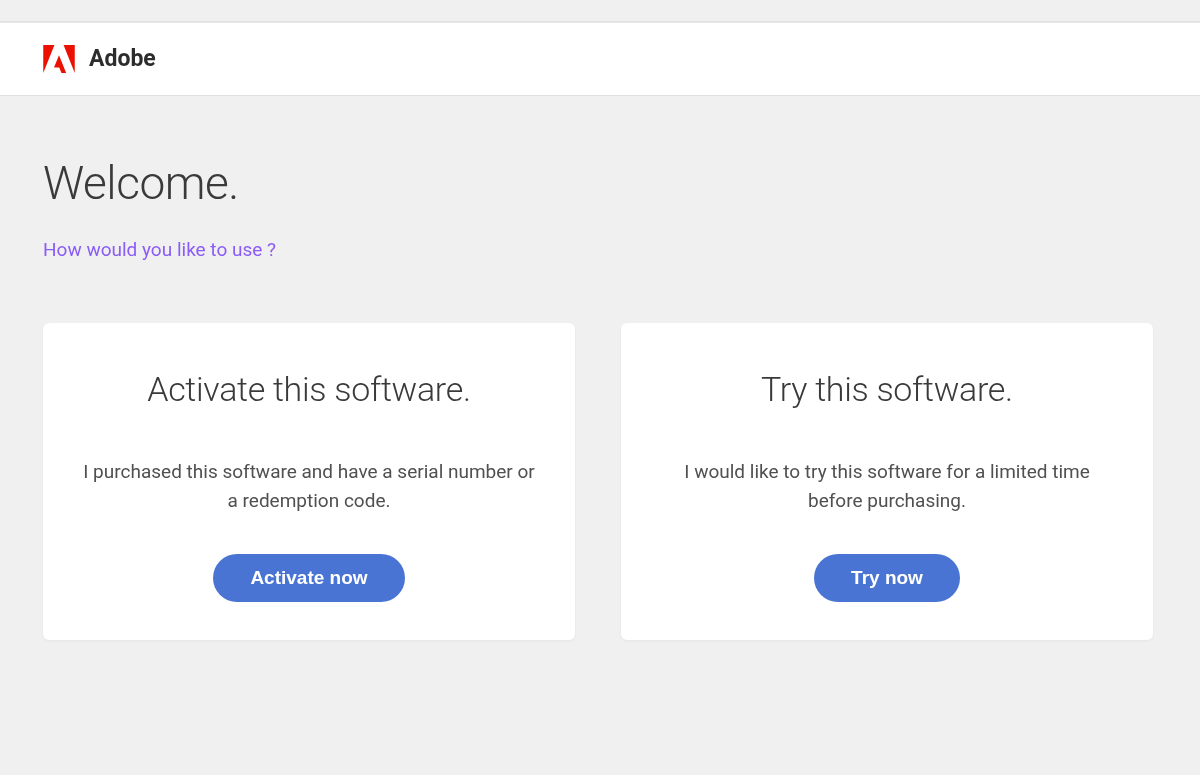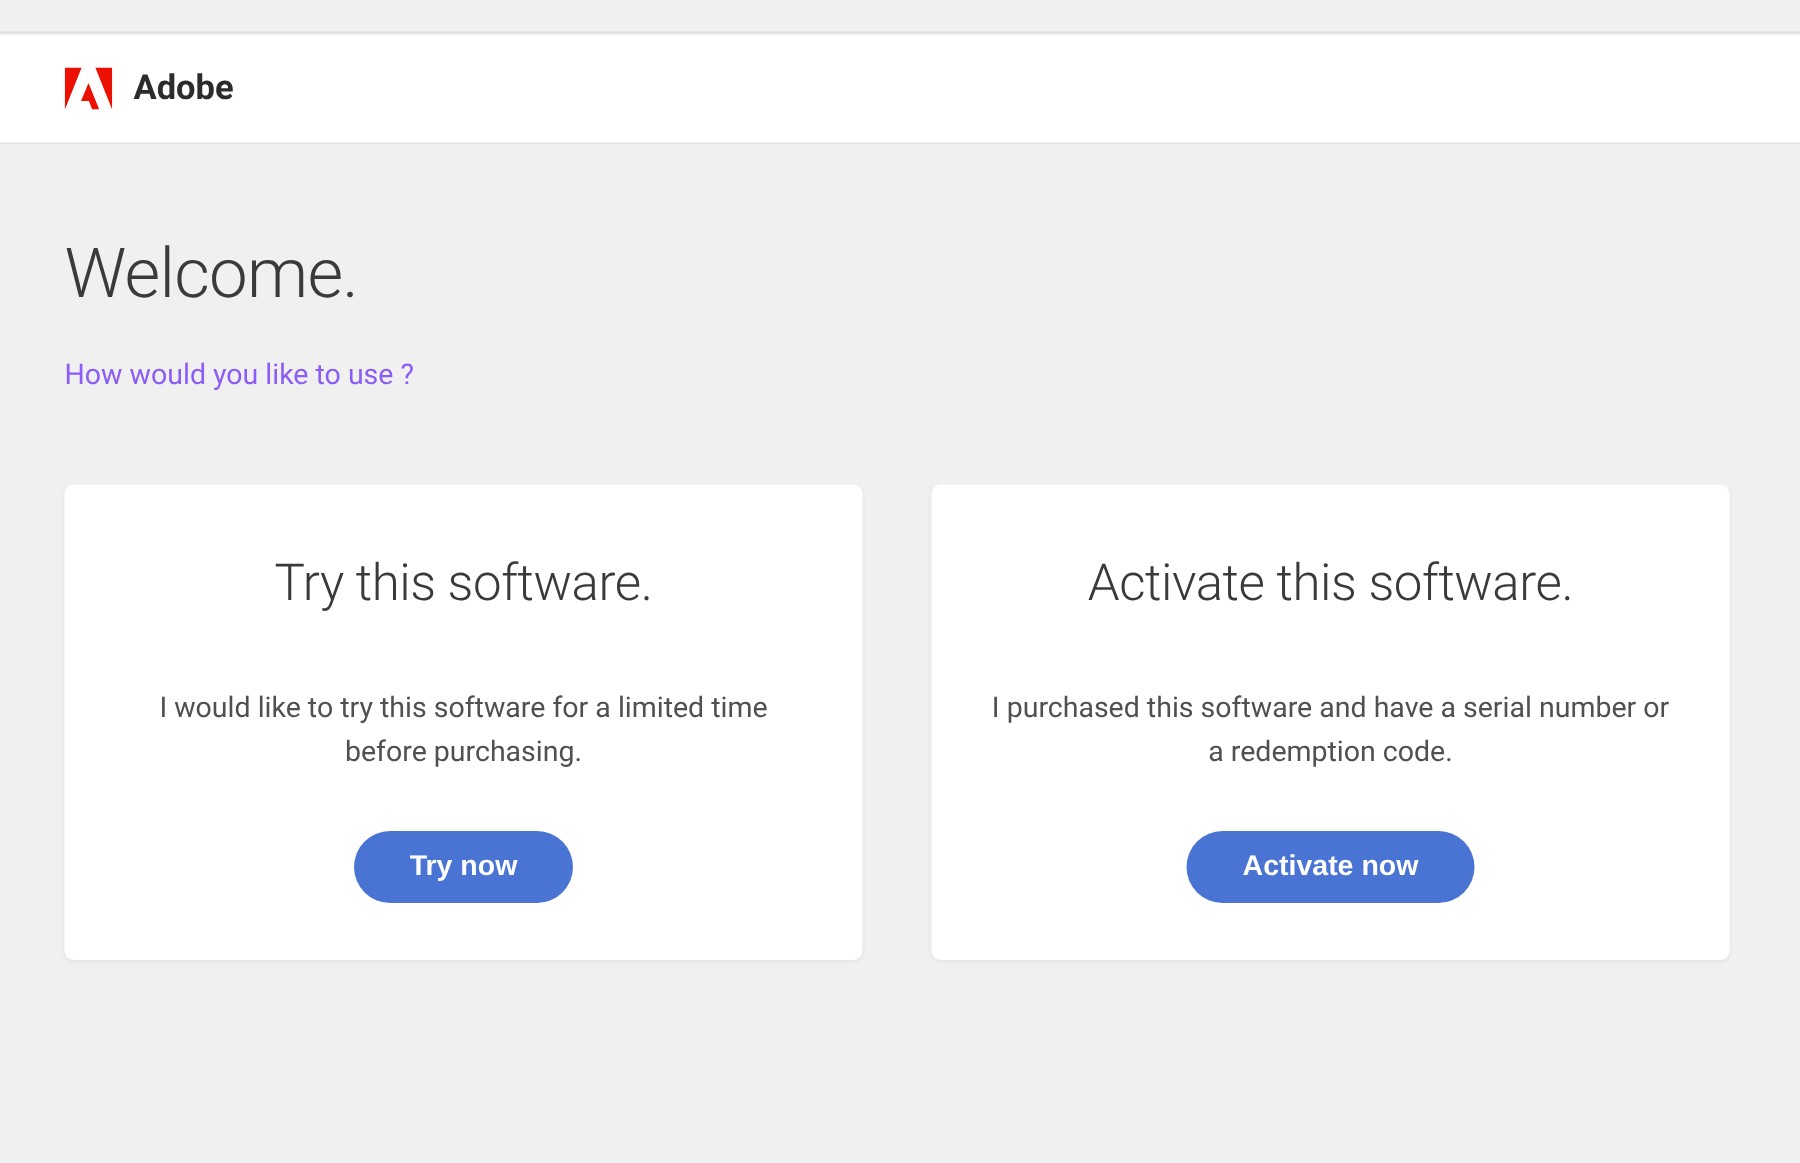--- a/index.html
+++ b/index.html
@@ -115,25 +115,25 @@
   </div>
 </div>
 
 <div class="main">
   <h1 class="welcome-title">Welcome.</h1>
   <p class="welcome-subtitle">How would you like to use ?</p>
 
   <div class="cards">
 
     <div class="card">
+      <h2 class="card-title">Activate this software.</h2>
+      <p class="card-desc">I purchased this software and have a serial number or a redemption code.</p>
+      <button class="action-button">Activate now</button>
+    </div>
+
+    <div class="card">
       <h2 class="card-title">Try this software.</h2>
       <p class="card-desc">I would like to try this software for a limited time before purchasing.</p>
       <button class="action-button">Try now</button>
-    </div>
-
-    <div class="card">
-      <h2 class="card-title">Activate this software.</h2>
-      <p class="card-desc">I purchased this software and have a serial number or a redemption code.</p>
-      <button class="action-button">Activate now</button>
     </div>
 
   </div>
 </div>
 
 </body></html>

